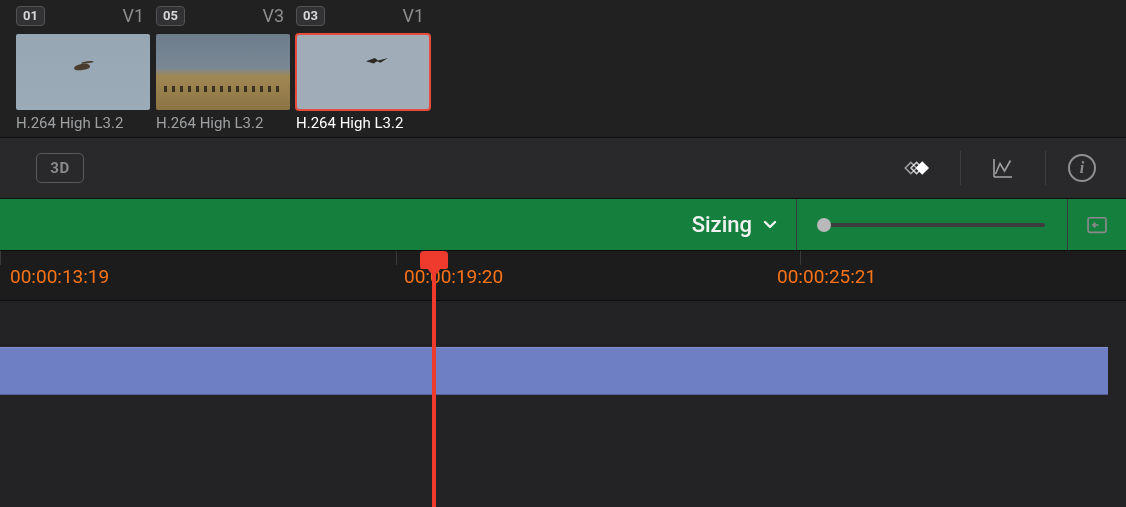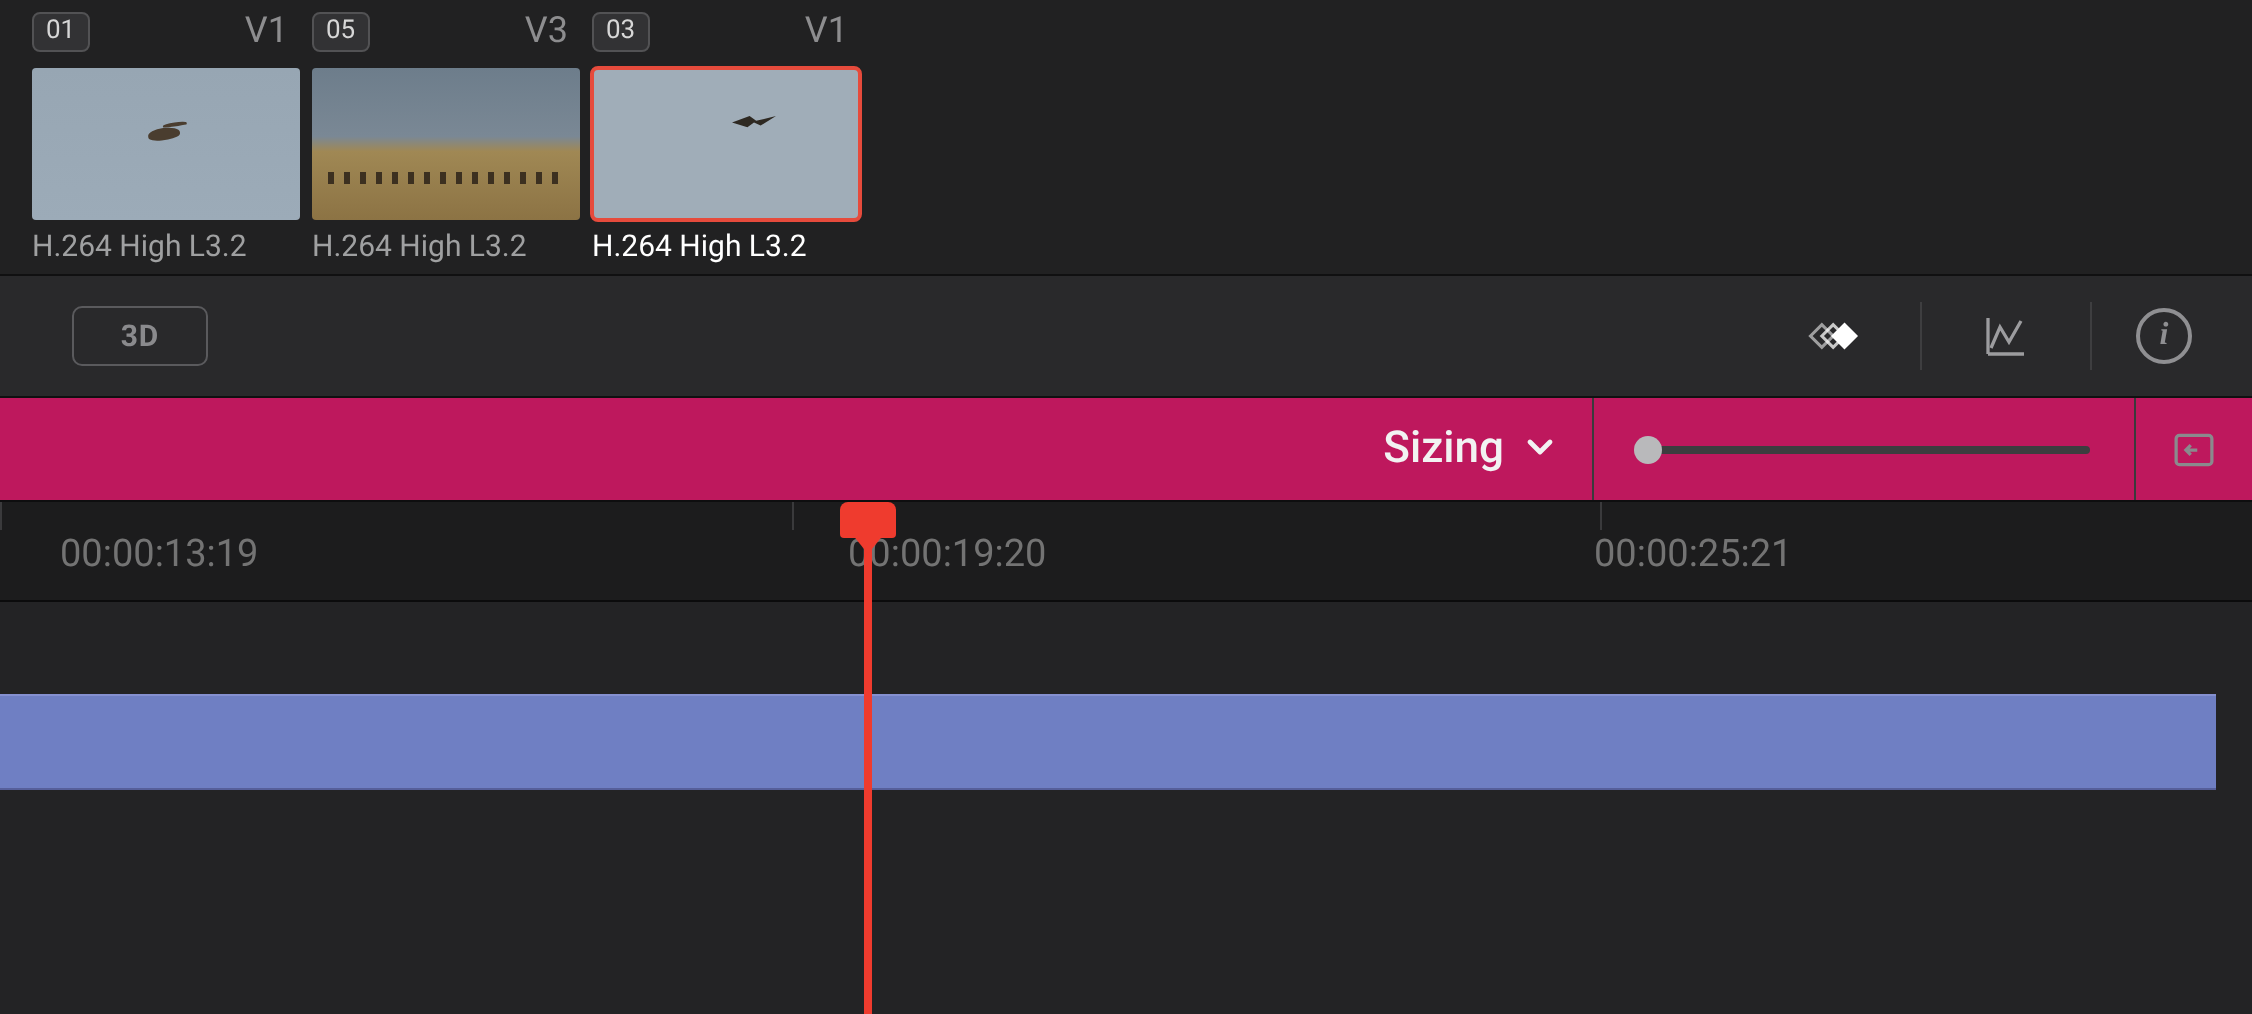--- a/index.html
+++ b/index.html
@@ -31,21 +31,21 @@
     position: absolute;
     top: 0; left: 0;
     z-index: 3;
     background: #323234;
     border: 1px solid #525254;
     border-radius: 4px;
     font-size: 13px;
     color: #d7d7d7;
     padding: 0 6px;
     line-height: 18px;
-    font-weight: 400;
+    font-weight: 700;
   }
   .clip-vbadge {
     position: absolute;
     top: 2px; right: 4px;
     z-index: 3;
     font-size: 18px;
     color: #8d8d8f;
     padding: 0 2px;
     line-height: 16px;
   }
@@ -99,21 +99,21 @@
     top: 137px; left: 0; right: 0;
     height: 62px;
     background: #29292b;
     border-top: 1px solid #101011;
     border-bottom: 1px solid #101011;
     display: flex;
     align-items: center;
   }
   .btn-3d {
     margin-left: 36px;
-    width: 68px; height: 30px;
+    width: 48px; height: 30px;
     border: 1.5px solid #5a5a5d;
     border-radius: 5px;
     color: #8a8a8d;
     font-size: 15px;
     font-weight: 700;
     display:flex;align-items:center;justify-content:center;
     letter-spacing: .5px;
   }
   .toolbar-right {
     margin-left: auto;
@@ -134,21 +134,21 @@
   .icon-btn.active { color: #ffffff; }
   .keyframes-icon svg { width:34px; height:24px; }
   .curves-icon svg { width:30px; height:24px; }
   .info-icon { width:28px; height:28px; border:2px solid #8f8f92; border-radius:50%; color:#8f8f92; display:flex;align-items:center;justify-content:center; font-family: Georgia, serif; font-style: italic; font-size:16px; font-weight:600; margin-right: 30px;}
 
   
   .subbar {
     position: absolute;
     top: 199px; left: 0; right: 0;
     height: 52px;
-    background: #be185d;
+    background: #15803d;
     border-bottom: 1px solid #0e0e0f;
     display: flex;
     align-items: center;
   }
   .sizing-dd {
     margin-left: auto;
     display: flex;
     align-items: center;
     gap: 10px;
     color: #f2f2f2;
@@ -187,23 +187,22 @@
     background:#1c1c1d;
   }
   .time-ruler {
     position:absolute; top:0; left:0; right:0;
     height:50px;
     background:#1c1c1d;
     border-bottom: 1px solid #0b0b0c;
   }
   .tc {
     position:absolute; top:14px;
-    font-size:19px; color:#737373;
+    font-size:19px; color:#f97316;
     font-variant-numeric: tabular-nums;
-    margin-left: 20px;
   }
   .tc-tick {
     position:absolute; top:0; width:1px; height:14px; background:#3a3a3c;
   }
   .playhead {
     position:absolute;
     top:0; bottom:-250px;
     width:4px; background:#ef3b2e;
     z-index:10;
   }

